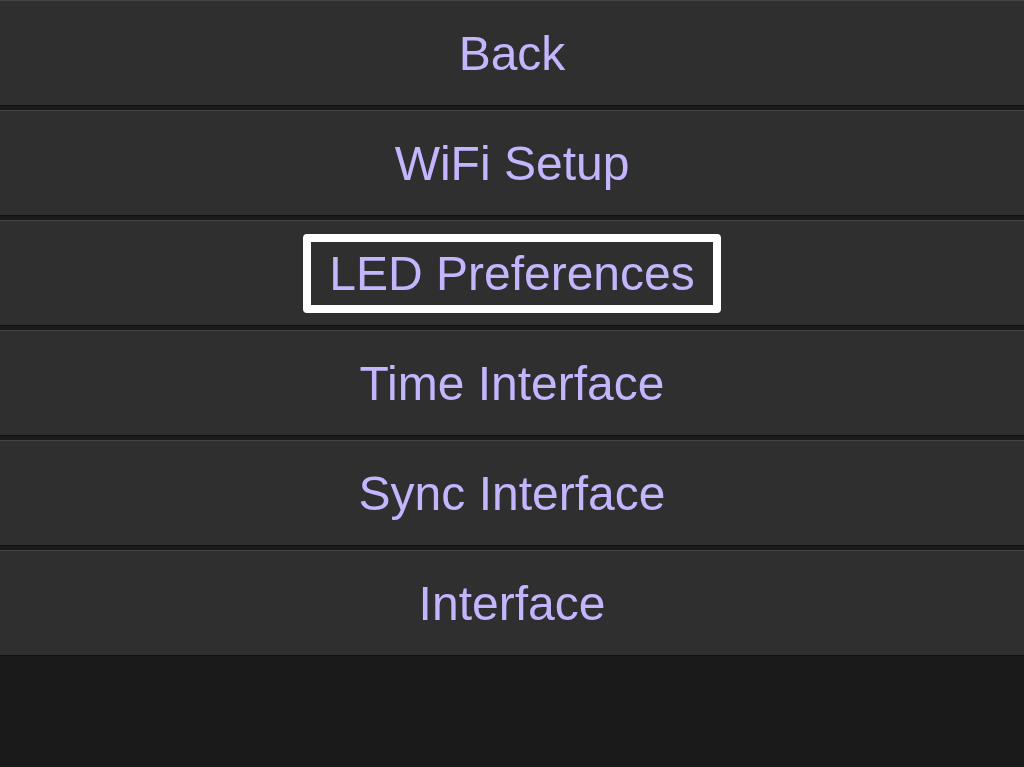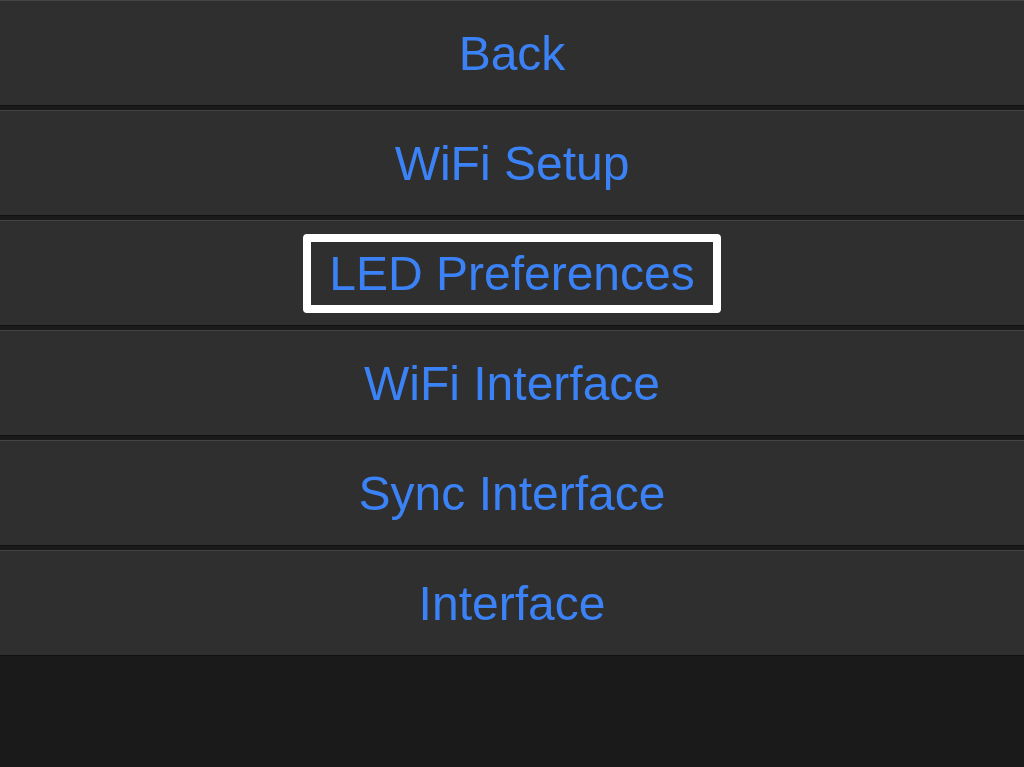--- a/index.html
+++ b/index.html
@@ -29,21 +29,21 @@
       align-items: center;
       justify-content: center;
       cursor: pointer;
       position: relative;
       margin-bottom: 4px;
     }
     .menu-item:first-child {
       margin-top: 0;
     }
     .menu-label {
-      color: #3b82f6;
+      color: #c4b5fd;
       font-size: 48px;
       font-weight: 400;
       padding: 4px 18px;
       display: inline-block;
     }
     .menu-label.highlighted {
       border: 8px solid #ffffff;
       border-radius: 4px;
     }
   </style>
@@ -54,21 +54,21 @@
   <div class="menu-item">
     <span class="menu-label">Back</span>
   </div>
   <div class="menu-item">
     <span class="menu-label">WiFi Setup</span>
   </div>
   <div class="menu-item">
     <span class="menu-label highlighted">LED Preferences</span>
   </div>
   <div class="menu-item">
-    <span class="menu-label">WiFi Interface</span>
+    <span class="menu-label">Time Interface</span>
   </div>
   <div class="menu-item">
     <span class="menu-label">Sync Interface</span>
   </div>
   <div class="menu-item">
     <span class="menu-label">Interface</span>
   </div>
 </div>
 
 </body></html>

